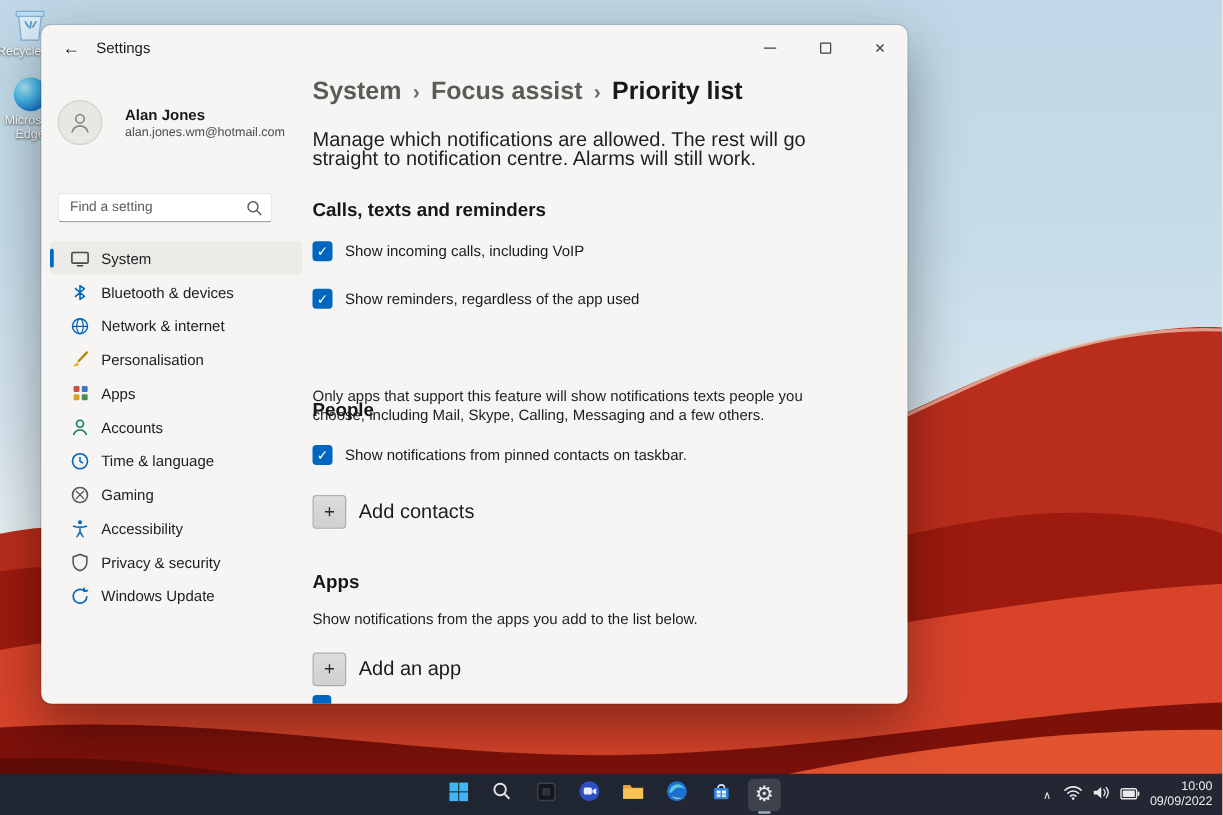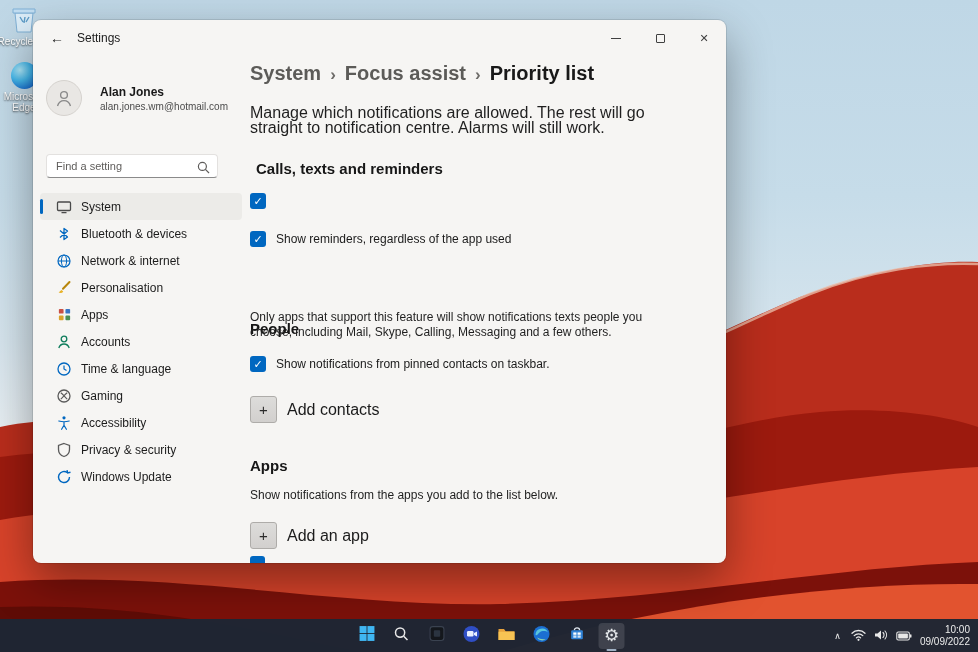--- a/index.html
+++ b/index.html
@@ -62,21 +62,21 @@
 
   
   .content { position:absolute; left:217px; top:0; width:476px; height:543px; }
   .content > div { position:absolute; left:0; }
   .breadcrumb { top:42px; display:flex; align-items:baseline; }
   .crumb { font-size:20px; font-weight:bold; color:#5c5b58; cursor:pointer; }
   .crumb.current { color:#191919; cursor:default; }
   .crumb-sep { font-size:17px; color:#6d6b68; padding:0 9px; font-weight:bold; }
   .intro { top:86px; width:402px; font-size:16px; line-height:14.5px; color:#1f1f1f; }
   .sec-title { font-size:15px; font-weight:bold; color:#171717; }
-  .t-calls { top:140px;margin-left:6px; } .t-people { top:260px;margin-top:40px; } .t-apps { top:437px; }
+  .t-calls { top:140px; } .t-people { top:260px;margin-top:40px; } .t-apps { top:437px; }
   .desc { font-size:12px; line-height:15px; color:#1f1f1f; }
   .d-people { top:290px; width:432px; } .d-apps { top:468px; width:440px; }
 
   .cb-row { display:flex; align-items:center; gap:10px; cursor:pointer; }
   .r1 { top:173px; } .r2 { top:211px; } .r3 { top:336px; }
   .cbox { width:16px; height:16px; border-radius:3px; background:#0067c0; color:#fff;
           display:flex; align-items:center; justify-content:center; font-size:11px; }
   .cb-label { font-size:12px; color:#1b1b1b; }
 
   .add-row { display:flex; align-items:center; gap:10px; }
@@ -300,20 +300,21 @@
         <span class="crumb-sep">›</span>
         <span class="crumb current">Priority list</span>
       </div>
 
       <div class="intro">Manage which notifications are allowed. The rest will go straight to notification centre. Alarms will still work.</div>
 
       <div class="sec-title t-calls">Calls, texts and reminders</div>
 
       <div class="cb-row r1">
         <span class="cbox">✓</span>
+        <span class="cb-label">Show incoming calls, including VoIP</span>
       </div>
 
       <div class="cb-row r2">
         <span class="cbox">✓</span>
         <span class="cb-label">Show reminders, regardless of the app used</span>
       </div>
 
       <div class="sec-title t-people">People</div>
       <div class="desc d-people">Only apps that support this feature will show notifications texts people you choose, including Mail, Skype, Calling, Messaging and a few others.</div>
 

